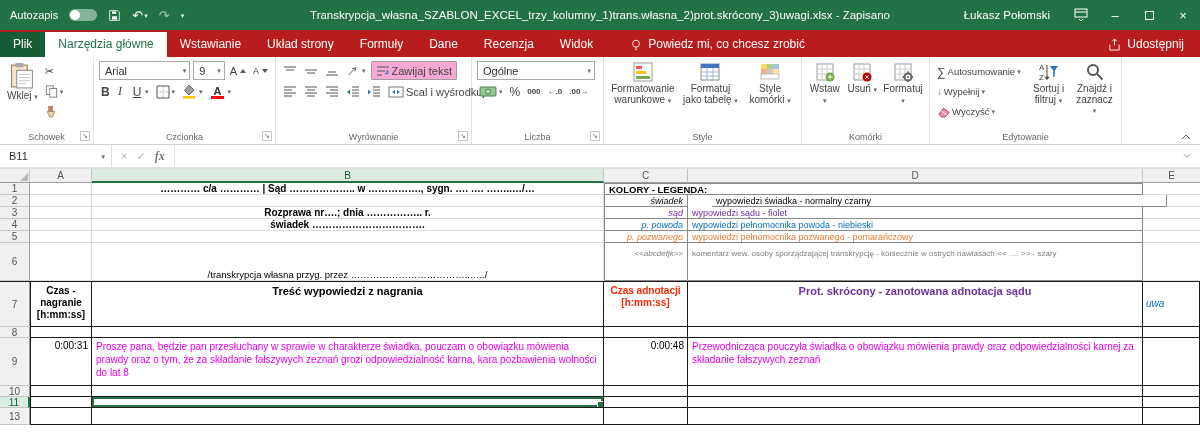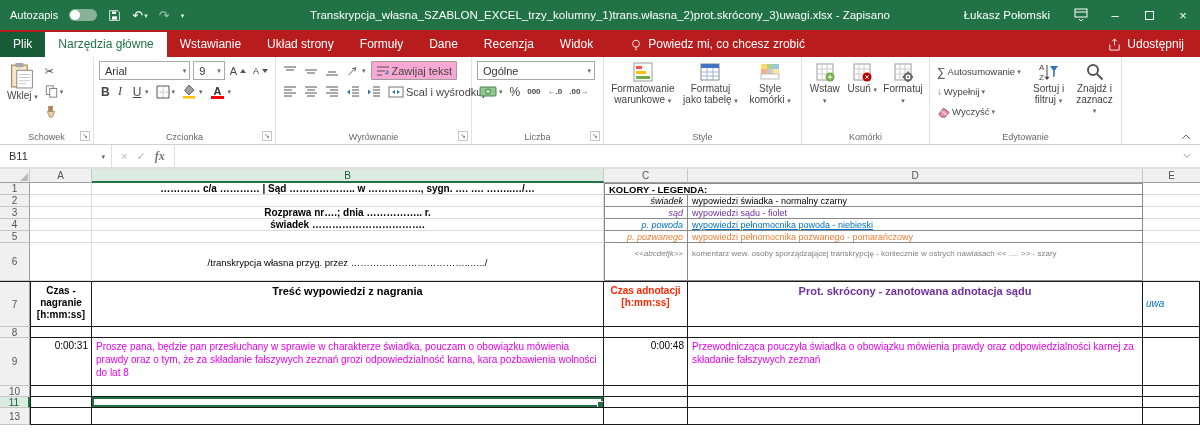--- a/index.html
+++ b/index.html
@@ -71,21 +71,21 @@
 .corner::after{content:"";position:absolute;right:1px;bottom:1px;border-left:8px solid transparent;border-bottom:8px solid #b8b8b8}
 .ch{background:#f0f0f0;border-right:1px solid #c6c6c6;border-bottom:1px solid #9f9f9f;display:flex;align-items:center;justify-content:center;color:#555;cursor:pointer}
 .ch.selh{background:#dcebe2;border-bottom:2px solid #217346;color:#185C37}
 .rr{display:flex}
 .rn{width:30px;background:#f0f0f0;border-right:1px solid #9f9f9f;border-bottom:1px solid #c6c6c6;display:flex;align-items:center;justify-content:center;color:#555;flex:0 0 auto;cursor:pointer}
 .rn.selr{background:#dcebe2;border-right:2px solid #217346;color:#185C37}
 .c{border-right:1px solid #dcdcdc;border-bottom:1px solid #dcdcdc;overflow:hidden;display:flex;flex:0 0 auto;cursor:cell}
 .wA{width:62px}.wB{width:512px}.wC{width:84px}.wD{width:455px}.wE{width:57px;border-right:none}
 .h12{height:12px}.h38{height:38px}.h46{height:46px}.h11{height:11px}.h48{height:48px}.h17{height:17px}
 .doc{justify-content:center;align-items:center;font-weight:bold;font-size:10px;white-space:nowrap}
-.doc6{justify-content:center;align-items:flex-end;font-weight:normal;font-size:9.5px;padding-bottom:12px;white-space:nowrap}
+.doc6{justify-content:center;align-items:flex-end;font-weight:normal;font-size:9.5px;padding-bottom:0;white-space:nowrap}
 .lg{border-right:1px solid #8a8a8a;border-bottom:1px solid #8a8a8a;font-size:9px}
 .lgl{border-left:1px solid #8a8a8a}
 .lgt{border-top:1px solid #8a8a8a}
 .lgfull{width:539px;justify-content:flex-start;align-items:center;padding-left:4px;font-weight:bold;font-size:9.5px}
 .lgk{justify-content:flex-end;align-items:center;font-style:italic;padding-right:4px}
 .lgd{justify-content:flex-start;align-items:center;padding-left:4px;white-space:nowrap}
 .lgsm{font-size:8px;align-items:flex-start;padding-top:6px}
 .thead{border-top:1px solid #1a1a1a}
 .th{border-right:1px solid #1a1a1a;border-bottom:1px solid #1a1a1a;display:flex;justify-content:center;align-items:flex-start;padding-top:3px;font-weight:bold;text-align:center;font-size:10px;line-height:12px}
 .thB{font-size:11px}
@@ -504,39 +504,39 @@
       <div class="c wB doc">………… c/a ………… | Sąd ……………….. w ……………., sygn. …. ….  ……..…/…</div>
       <div class="c lg lgl lgt lgfull">KOLORY - LEGENDA:</div>
       <div class="c wE"></div>
     </div>
 
     <div class="rr h12">
       <div class="rn">2</div>
       <div class="c wA"></div>
       <div class="c wB"></div>
       <div class="c wC lg lgl lgk" style="color: rgb(0, 0, 0);">świadek</div>
-      <div class="c wD lg lgd" style="color: rgb(0, 0, 0);">wypowiedzi świadka - normalny czarny</div>
+      <div class="c wD lg lgd" style="color: rgb(0, 0, 0); margin-left: 24px;">wypowiedzi świadka - normalny czarny</div>
       <div class="c wE"></div>
     </div>
 
     <div class="rr h12">
       <div class="rn">3</div>
       <div class="c wA"></div>
       <div class="c wB doc">Rozprawa nr….; dnia …………….. r.</div>
       <div class="c wC lg lgl lgk" style="color: rgb(112, 48, 160);">sąd</div>
       <div class="c wD lg lgd" style="color: rgb(112, 48, 160);">wypowiedzi sądu - fiolet</div>
       <div class="c wE"></div>
     </div>
 
     <div class="rr h12">
       <div class="rn">4</div>
       <div class="c wA"></div>
       <div class="c wB doc">świadek …………………………….</div>
       <div class="c wC lg lgl lgk" style="color: rgb(0, 112, 192);">p. powoda</div>
-      <div class="c wD lg lgd" style="color: rgb(0, 112, 192); text-decoration: underline;">wypowiedzi pełnomocnika powoda - niebieski</div>
+      <div class="c wD lg lgd" style="color: rgb(0, 112, 192);">wypowiedzi pełnomocnika powoda - niebieski</div>
       <div class="c wE"></div>
     </div>
 
     <div class="rr h12">
       <div class="rn">5</div>
       <div class="c wA"></div>
       <div class="c wB"></div>
       <div class="c wC lg lgl lgk" style="color: rgb(237, 125, 49);">p. pozwanego</div>
       <div class="c wD lg lgd" style="color: rgb(237, 125, 49);">wypowiedzi pełnomocnika pozwanego - pomarańczowy</div>
       <div class="c wE"></div>

